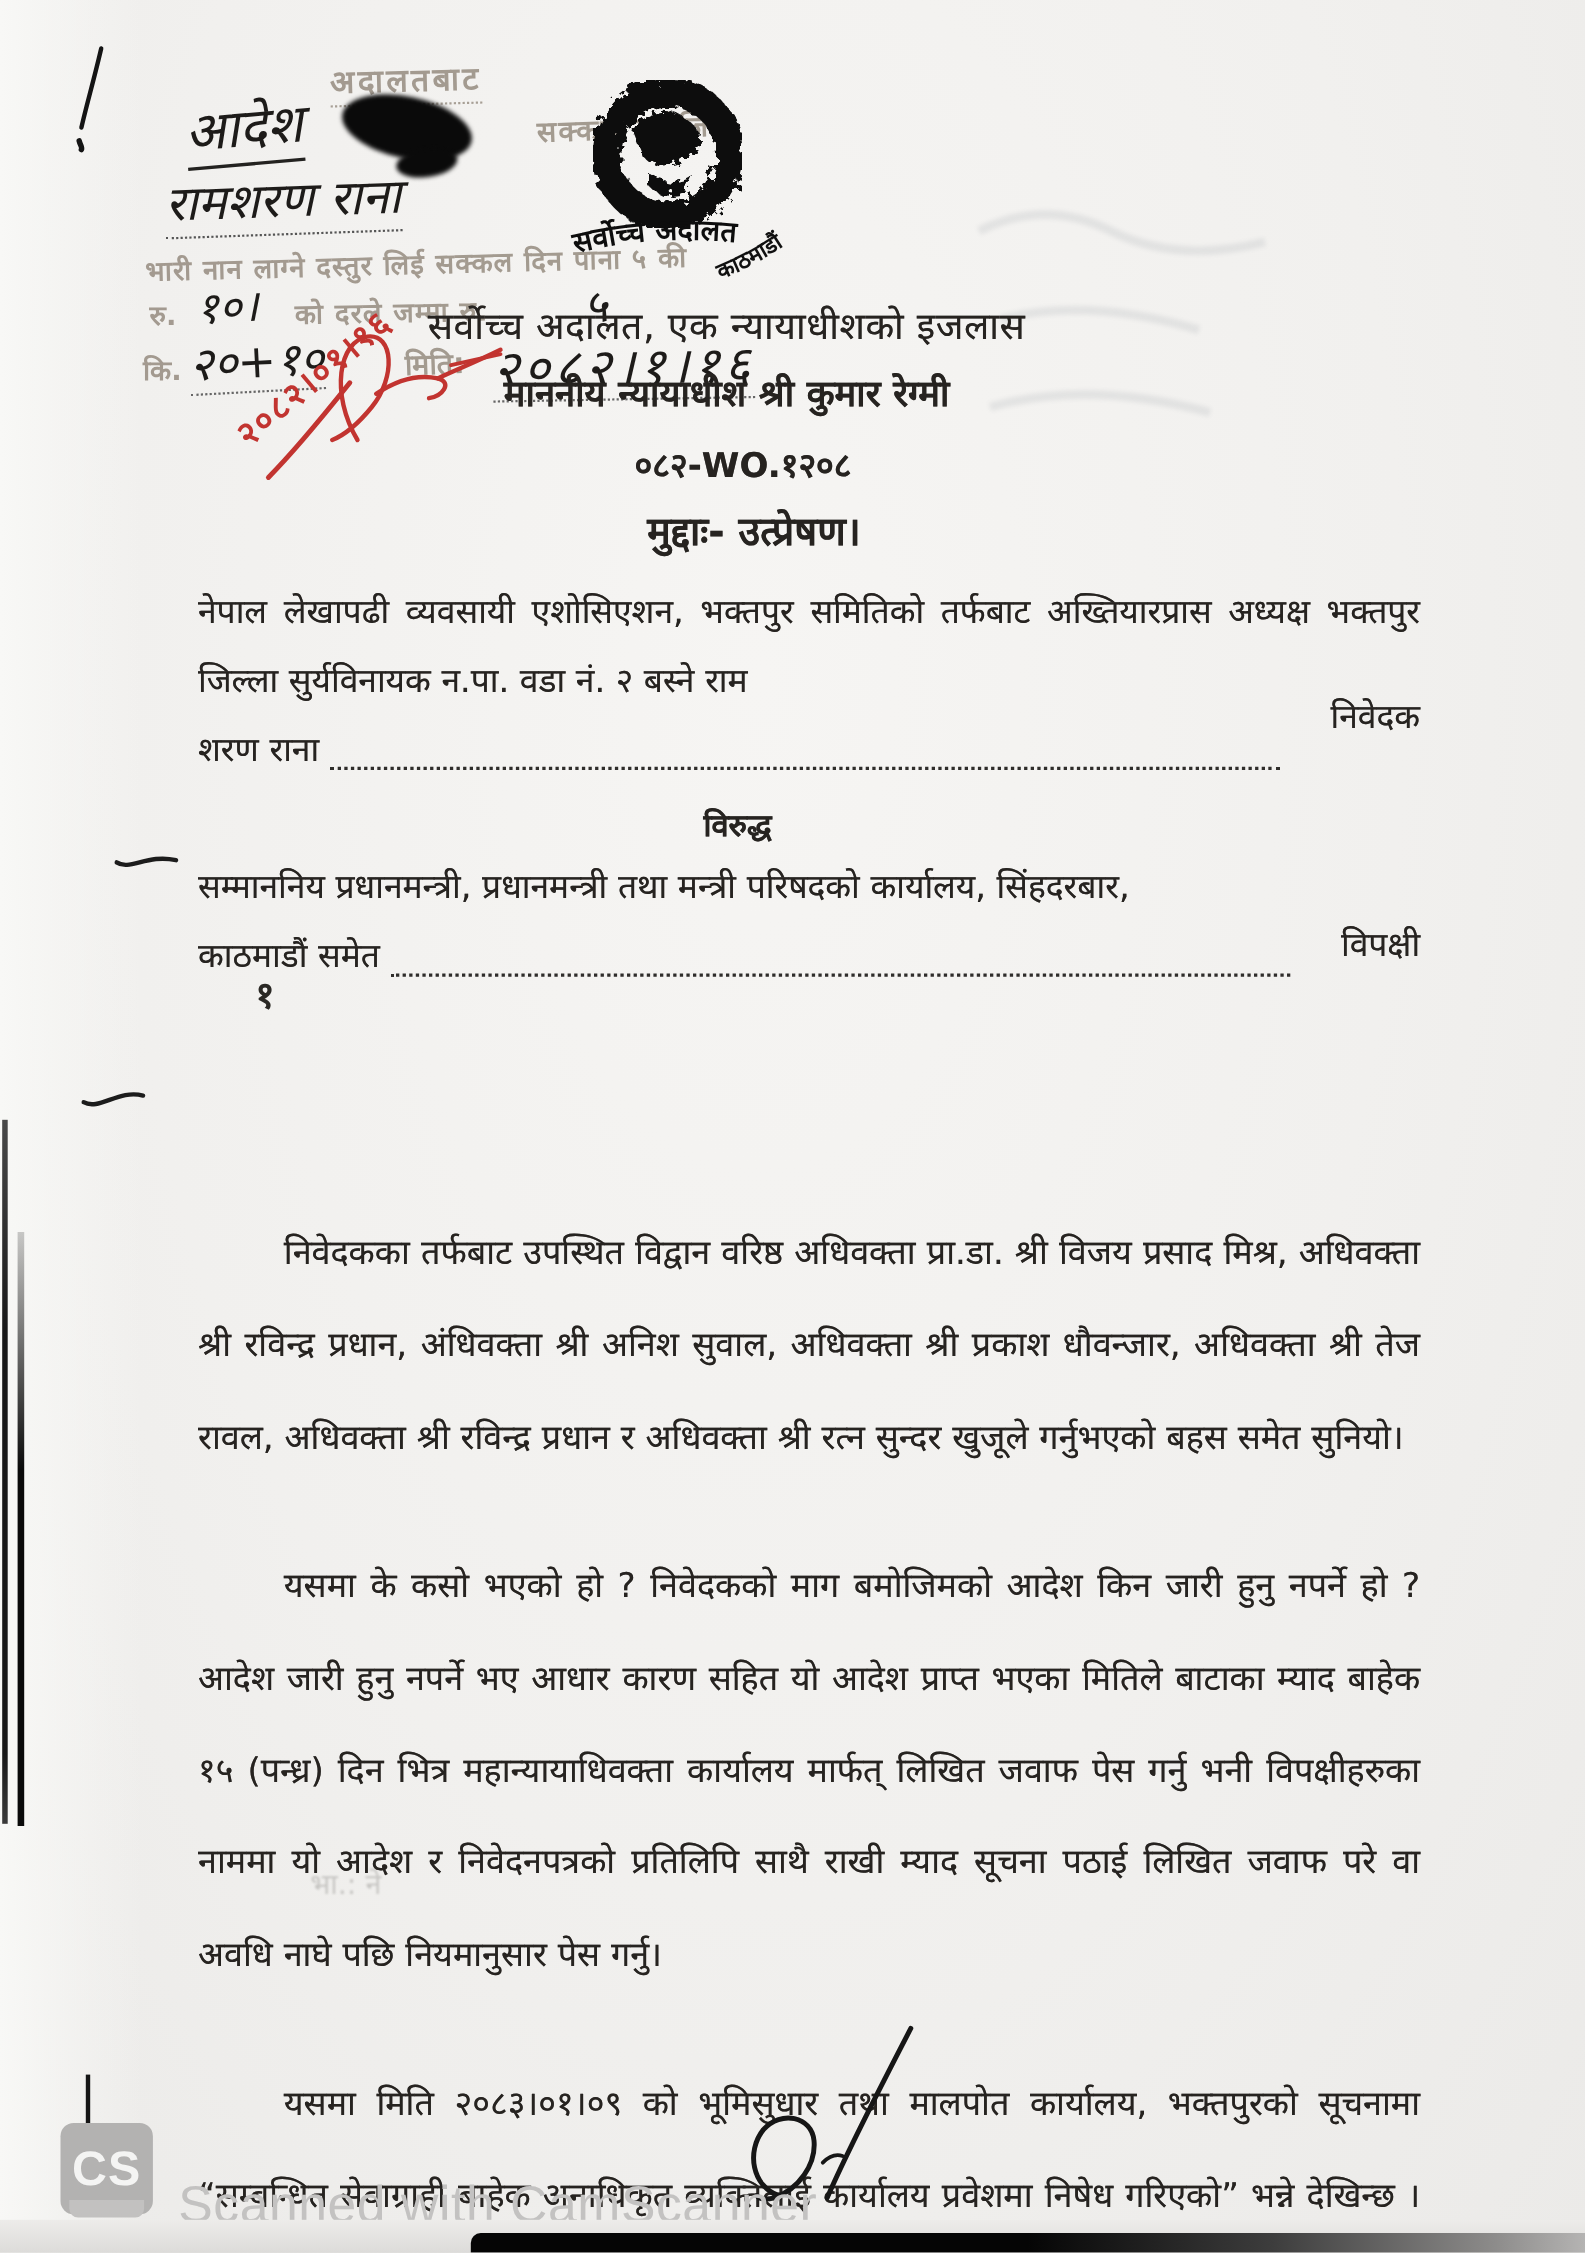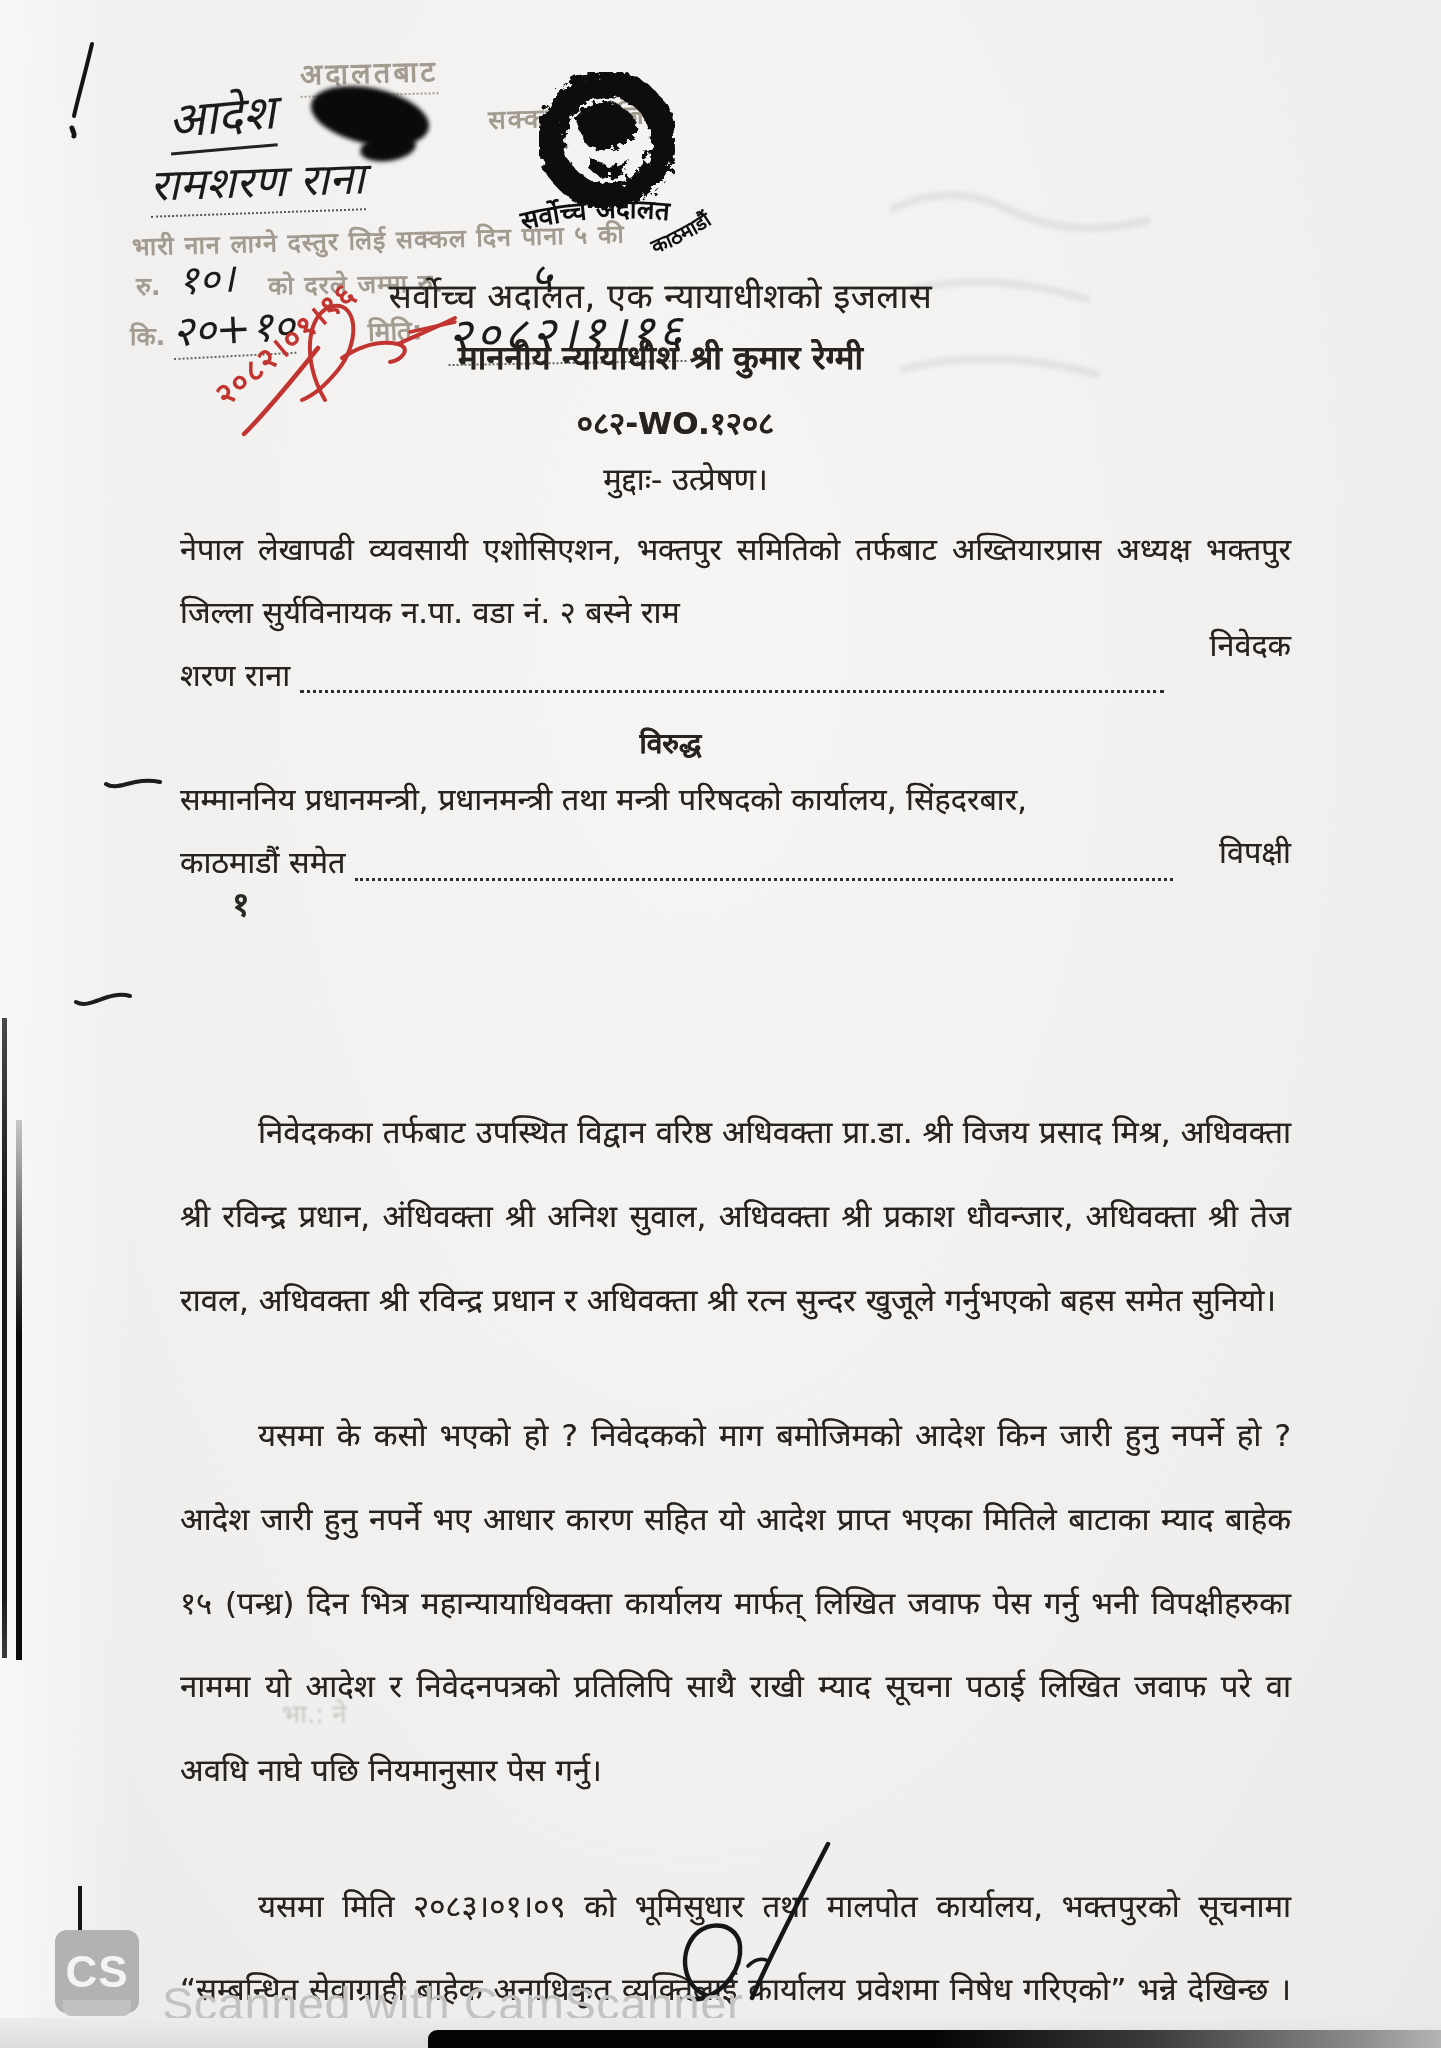--- a/index.html
+++ b/index.html
@@ -16,21 +16,21 @@
   
   .page::before{
     content:"";position:absolute;left:0;top:0;bottom:0;width:130px;
     background:linear-gradient(90deg,#f8f8f6,rgba(248,248,246,0));
   }
   
   .doc{position:absolute;left:180px;right:150px;top:0;text-shadow:0 0 .6px rgba(38,35,32,.65);}
   .h1{margin-top:272px;text-align:center;margin-right:150px;font-size:34px;font-weight:normal;letter-spacing:.5px;}
   .h2{margin-top:16px;text-align:center;margin-right:150px;font-size:33px;font-weight:bold;}
   .case-no{margin-top:22px;text-align:center;margin-right:120px;font-size:31px;font-weight:bold;}
-  .subject{margin-top:14px;text-align:center;margin-right:100px;font-size:31px;font-weight:normal;}
+  .subject{margin-top:14px;text-align:center;margin-right:100px;font-size:36px;font-weight:bold;}
   .party{margin:20px 0 0 0;font-size:30.5px;line-height:2.06;text-align:justify;}
   .leader-row{display:flex;align-items:flex-end;font-size:30.5px;line-height:2.06;}
   .dots{flex:1;border-bottom:3.5px dotted #2f2d2b;margin:0 8px 14px 10px;height:2px;}
   .leader-row .label{white-space:nowrap;margin-left:38px;}
   .raise-hi{transform:translateY(-30px);}
   .raise-lo{transform:translateY(-10px);}
   .versus{margin-top:16px;text-align:center;margin-right:130px;font-size:28px;font-weight:bold;}
   .para{margin:0;font-size:31px;line-height:2.7;text-align:justify;text-indent:78px;}
   .para.p1{margin-top:196px;}
   .para.p2{margin-top:52px;}

